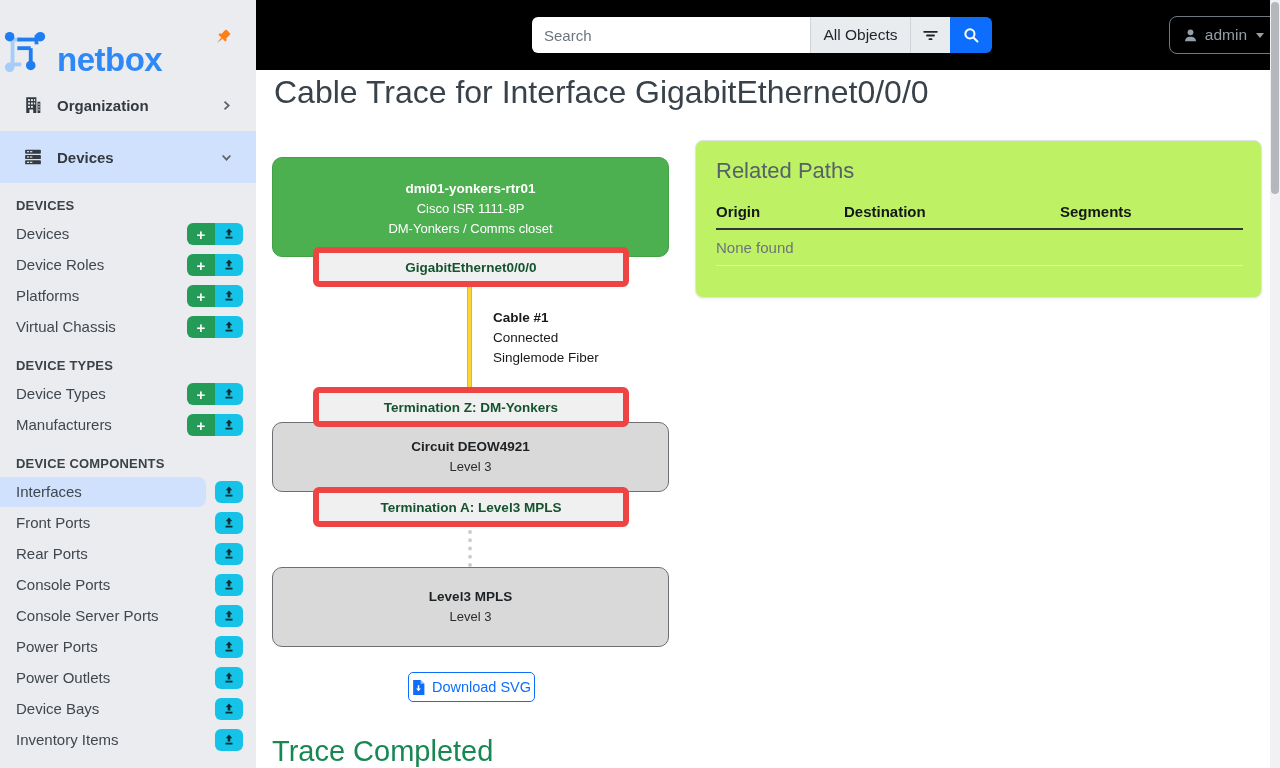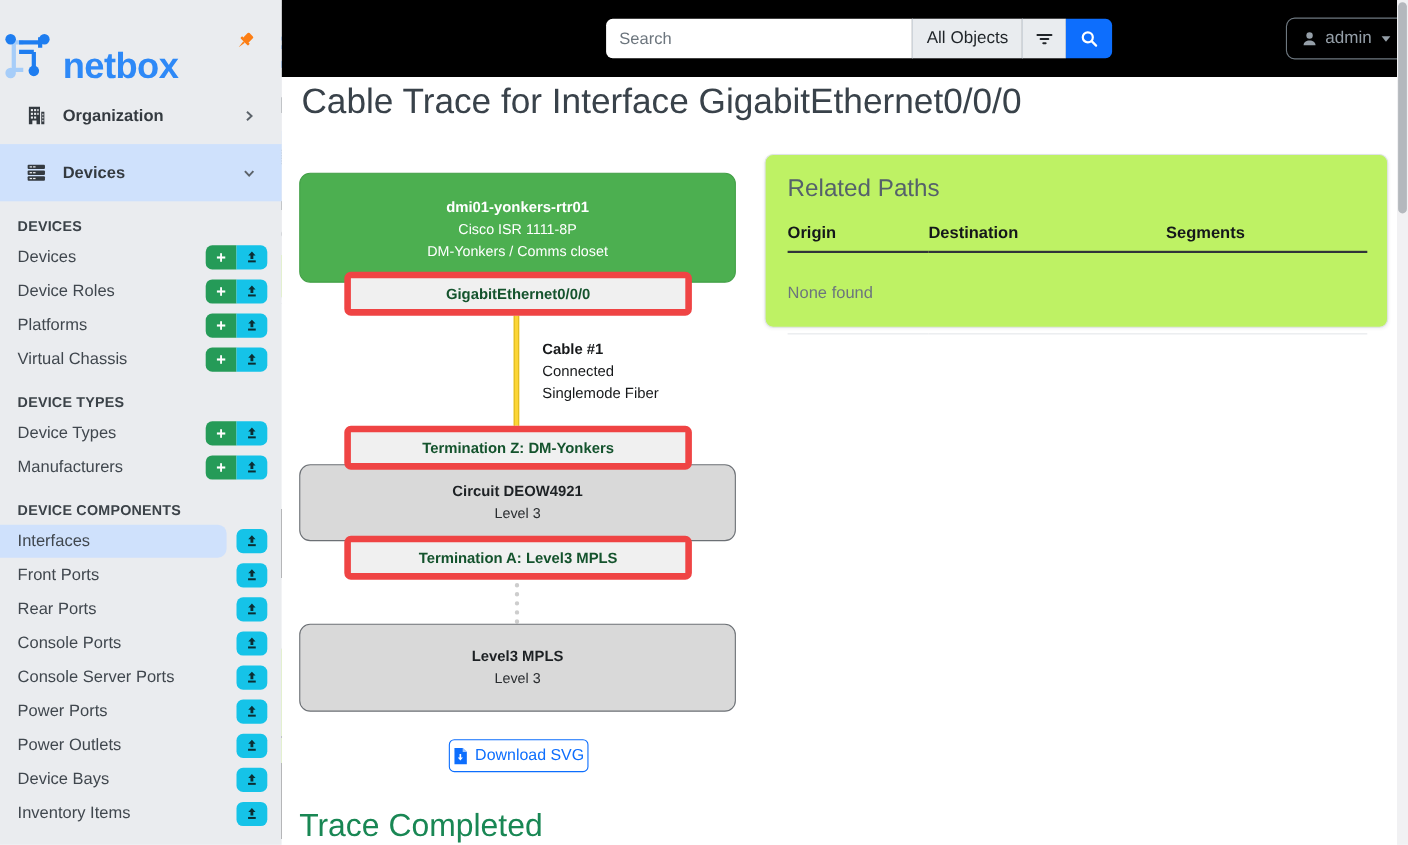--- a/index.html
+++ b/index.html
@@ -22,21 +22,21 @@
   .side-label { position:absolute; left:0; top:0; width:206px; height:30px; line-height:30px; padding-left:16px; font-size:15px; color:#40474e; cursor:pointer; }
   .side-label.active { background:#cfe1fc; border-radius:0 8px 8px 0; }
   .mini-group { position:absolute; right:13px; top:4px; display:flex; }
   .mini-btn { width:28px; height:22px; border:none; display:flex; align-items:center; justify-content:center; cursor:pointer; }
   .mini-add { background:#259b58; border-radius:6px 0 0 6px; color:#fff; font-size:15px; font-weight:700; line-height:1; }
   .mini-import { background:#15c3e8; border-radius:0 6px 6px 0; }
   .mini-import.solo { border-radius:6px; }
 
   
   .topbar { position:fixed; left:256px; top:0; width:1024px; height:70px; background:#000; z-index:4; }
-  .search-group { position:absolute; left:276px; top:17px; height:36px; display:flex; border-radius:6px;margin-left:19px; }
+  .search-group { position:absolute; left:276px; top:17px; height:36px; display:flex; border-radius:6px; }
   .search-input { width:278px; height:36px; border:none; outline:none; padding:0 12px; font-size:15px; border-radius:6px 0 0 6px; color:#212529; background:#fff; }
   .search-input::placeholder { color:#6c757d; }
   .scope-btn { width:100px; height:36px; background:#e9ecef; border:none; border-left:1px solid #ced4da; font-size:15.5px; color:#1f2428; cursor:pointer; font-family:inherit; }
   .filter-btn { width:40px; height:36px; background:#e9ecef; border:none; border-left:1px solid #ced4da; cursor:pointer; display:flex; align-items:center; justify-content:center; }
   .go-btn { width:42px; height:36px; background:#0d6efd; border:none; border-radius:0 6px 6px 0; cursor:pointer; display:flex; align-items:center; justify-content:center; }
   .user-btn { position:absolute; right:2px; top:16px; height:38px; padding:0 13px; background:transparent; border:1px solid #6e7880; border-radius:8px; color:#959fa8; font-size:15.5px; display:flex; align-items:center; gap:7px; cursor:pointer; font-family:inherit; }
   .caret-down { width:0; height:0; border-left:4.5px solid transparent; border-right:4.5px solid transparent; border-top:5px solid #959fa8; margin-left:2px; }
 
   
   .main { position:fixed; left:256px; top:70px; width:1024px; height:698px; background:#fff; }
@@ -60,21 +60,21 @@
   .download-btn { position:absolute; left:152px; top:602px; width:127px; height:30px; background:#fff; border:1px solid #0d6efd; border-radius:5px; color:#0d6efd; font-size:14.5px; display:flex; align-items:center; justify-content:center; gap:7px; cursor:pointer; font-family:inherit; }
   .trace-status { position:absolute; left:16px; top:665px; width:397px; text-align:left; font-size:29px; color:#198754; }
 
   
   .card { position:absolute; left:439px; top:70px; width:567px; height:158px; background:#bef264; border:1px solid #dfe3e7; border-radius:8px; box-shadow:0 1px 3px rgba(0,0,0,0.06); }
   .card-title { margin:17px 20px 0; font-size:22px; font-weight:400; color:#55616b; }
   .paths-table { width:527px; margin:10px 20px 0; border-collapse:collapse; font-size:15px; table-layout:fixed; }
   .paths-table th { text-align:left; font-weight:700; color:#14171a; padding:9px 0 8px; border-bottom:2px solid #303539; }
   .paths-table .col-origin { width:128px; }
   .paths-table .col-dest { width:216px; }
-  .paths-table td { color:#6c757d; padding:28px 0; border-bottom:1px solid #e4e7ea; }
+  .paths-table td { color:#6c757d; padding:9px 0; border-bottom:1px solid #e4e7ea; }
 
   
   .scrollbar { position:fixed; right:0; top:0; width:10px; height:768px; background:#f1f1f3; z-index:9; }
   .scroll-thumb { position:absolute; left:1px; top:2px; width:8px; height:192px; background:#b4b8bd; border-radius:4px; }
 </style>
 </head>
 <body>
 
 <nav class="sidebar">
   <div class="logo-row">

